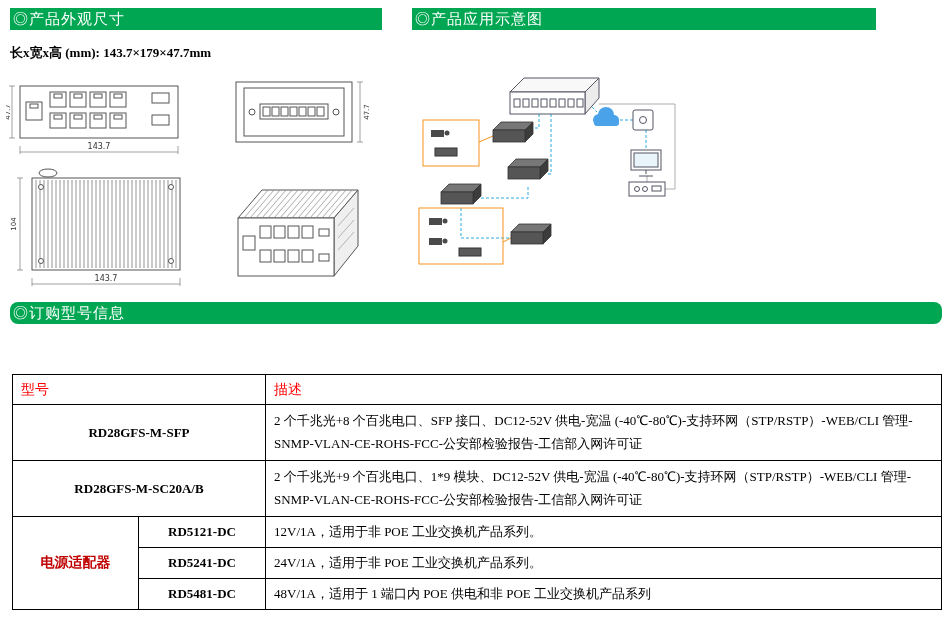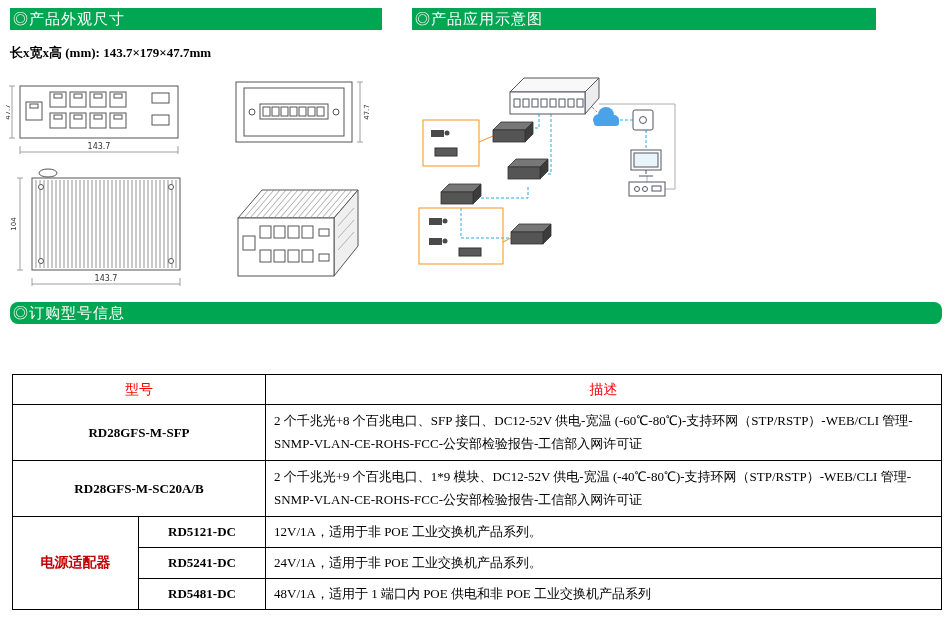--- a/index.html
+++ b/index.html
@@ -21,21 +21,21 @@
   .appdiagram { position:absolute; left:393px; top:62px; }
 
   svg text { font-family:"DejaVu Sans", sans-serif; fill:#333; }
 
   .order-table { position:absolute; left:12px; top:374px; width:930px;
                  border-collapse:collapse; font-size:13px; table-layout:fixed; }
   .order-table td { border:1px solid #000; padding:3px 8px; vertical-align:middle; }
   .row-header td { height:30px; }
   .row-tall td   { height:56px; }
   .row-short td  { height:31px;margin-top:12px; }
-  .th-cell    { color:#FF0000; text-align:center; font-size:14px; }
+  .th-cell    { color:#FF0000; font-size:14px; }
   .model-cell { text-align:center; font-weight:bold; font-size:13px; }
   .adapter-cell { text-align:center; font-weight:bold; color:#C00000; font-size:14px; }
   .desc-cell  { text-align:left; line-height:1.7; }
 </style>
 </head>
 <body>
 
 <div class="page">
 
   <div class="greenbar bar-dim">◎产品外观尺寸</div>
@@ -250,21 +250,21 @@
         <col style="width:127px">
         <col>
       </colgroup>
     <tbody>
       <tr class="row-header">
         <td colspan="2" class="th-cell">型号</td>
         <td class="th-cell">描述</td>
       </tr>
       <tr class="row-tall">
         <td colspan="2" class="model-cell">RD28GFS-M-SFP</td>
-        <td class="desc-cell">2 个千兆光+8 个百兆电口、SFP 接口、DC12-52V 供电-宽温 (-60℃-80℃)-支持环网（STP/RSTP）-WEB/CLI 管理-SNMP-VLAN-CE-ROHS-FCC-公安部检验报告-工信部入网许可证</td>
+        <td class="desc-cell">2 个千兆光+8 个百兆电口、SFP 接口、DC12-52V 供电-宽温 (-40℃-80℃)-支持环网（STP/RSTP）-WEB/CLI 管理-SNMP-VLAN-CE-ROHS-FCC-公安部检验报告-工信部入网许可证</td>
       </tr>
       <tr class="row-tall">
         <td colspan="2" class="model-cell">RD28GFS-M-SC20A/B</td>
         <td class="desc-cell">2 个千兆光+9 个百兆电口、1*9 模块、DC12-52V 供电-宽温 (-40℃-80℃)-支持环网（STP/RSTP）-WEB/CLI 管理-SNMP-VLAN-CE-ROHS-FCC-公安部检验报告-工信部入网许可证</td>
       </tr>
       <tr class="row-short">
         <td rowspan="3" class="adapter-cell">电源适配器</td>
         <td class="model-cell">RD5121-DC</td>
         <td class="desc-cell">12V/1A，适用于非 POE 工业交换机产品系列。</td>
       </tr>

